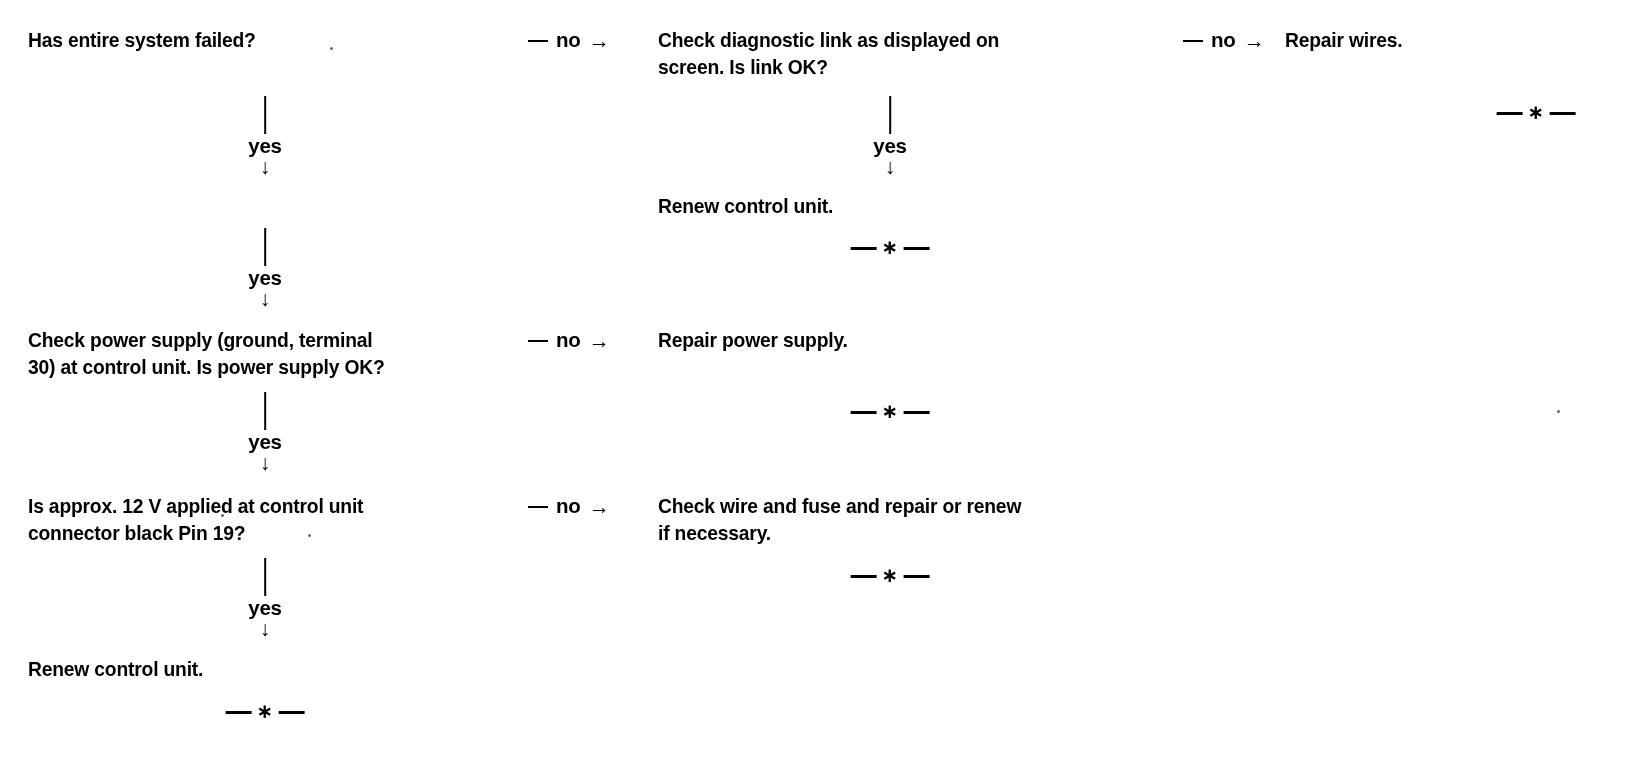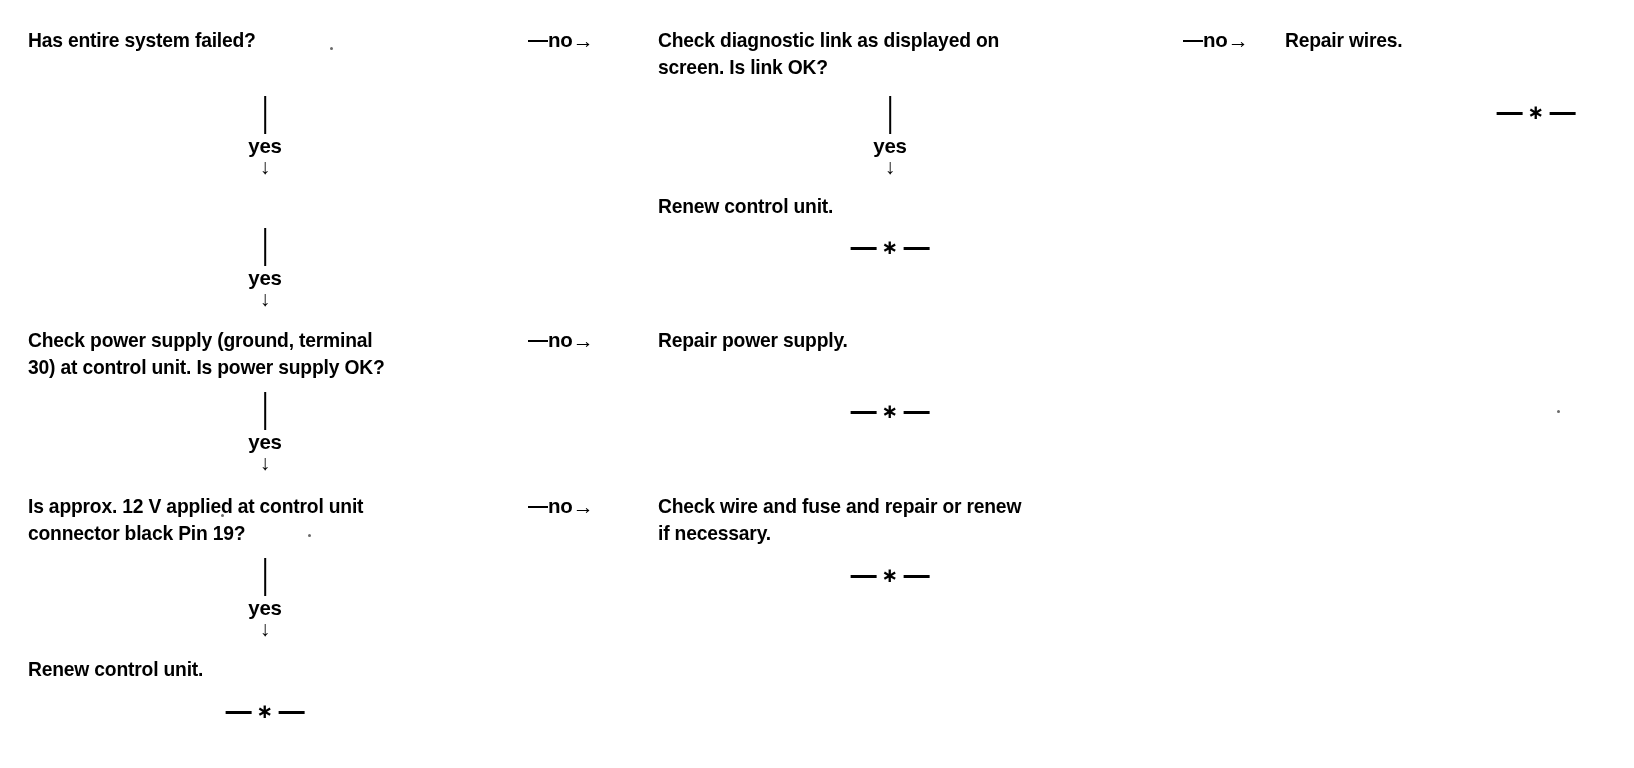--- a/index.html
+++ b/index.html
@@ -52,21 +52,21 @@
     font-size: 21px;
     line-height: 0.85;
     font-weight: normal;
   }
 
   
   .conn-h {
     position: absolute;
     display: flex;
     align-items: center;
-    gap: 0;
+    gap: 8px;
     font-weight: bold;
     font-size: 20.5px;
     line-height: 1;
     white-space: nowrap;
   }
   .conn-h .dash {
     display: inline-block;
     width: 20px;
     height: 2px;
     background: #000;

